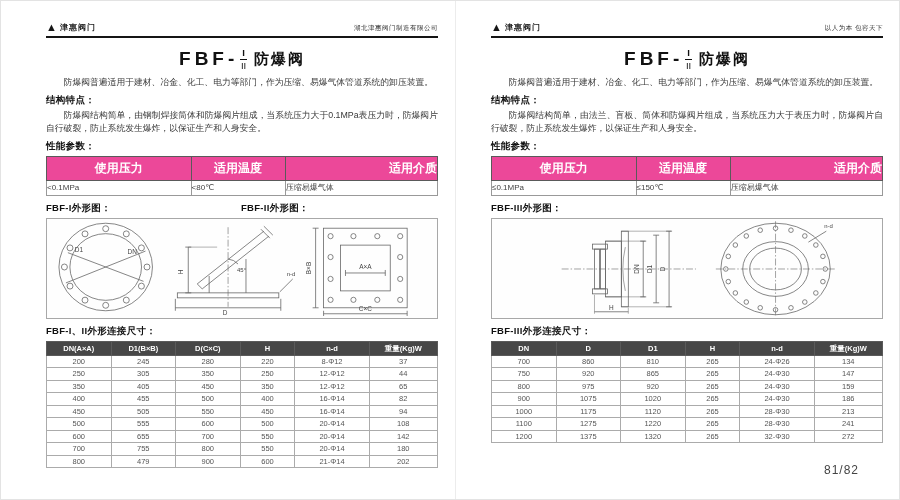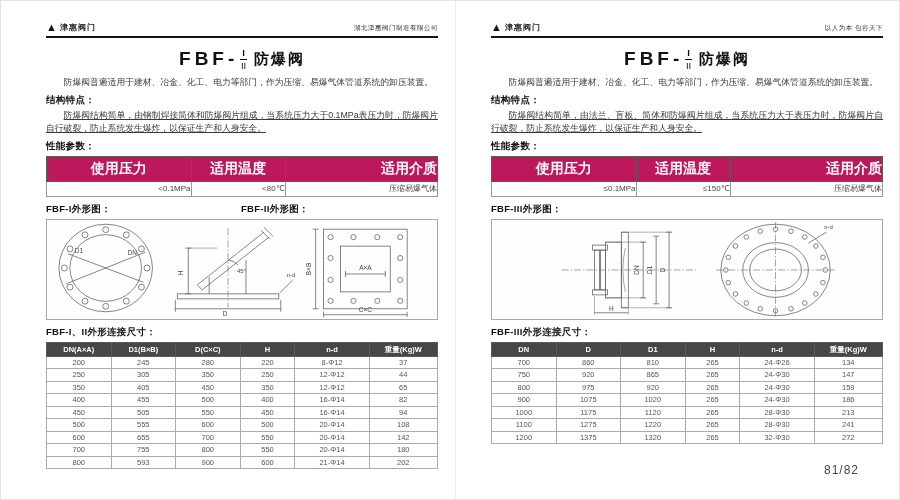--- a/index.html
+++ b/index.html
@@ -19,26 +19,26 @@
 
   .title{display:flex;justify-content:center;align-items:center;margin:10px 0 0;}
   .title-prefix{font-size:19px;font-weight:bold;letter-spacing:4px;color:#111;}
   .frac{display:inline-flex;flex-direction:column;align-items:center;line-height:1;margin:0 2px;}
   .frac-top{font-size:9.5px;font-weight:bold;color:#111;border-bottom:1px solid #111;padding:0 2px 1px;}
   .frac-bottom{font-size:9.5px;font-weight:normal;color:#111;padding-top:1px;}
   .title-suffix{font-size:15px;font-weight:bold;letter-spacing:2px;color:#111;margin-left:5px;}
 
   .intro{font-size:8.8px;color:#3a3a3a;text-indent:2em;margin:7px 0 0;line-height:1.3;}
   .section-heading{font-size:9.5px;font-weight:bold;color:#111;margin:6px 0 0;letter-spacing:.3px;}
-  .body-text{font-size:8.8px;color:#3a3a3a;text-indent:2em;margin:2px 0 0;line-height:1.42;text-align:justify;text-decoration:underline;}
+  .body-text{font-size:8.8px;color:#3a3a3a;text-indent:2em;margin:2px 0 0;line-height:1.42;text-align:justify;}
 
   table{border-collapse:collapse;width:100%;table-layout:fixed;}
   .perf-table{margin-top:3px;border:1px solid #777;}
-  .perf-table th{background:#be185d;color:#fff;font-size:14px;font-weight:bold;padding:3px 0;border:1px solid #5a5a5a;}
-  .perf-table td{font-size:8px;color:#444;text-align:right;padding:3px 0;border:1px solid #999;line-height:1;}
+  .perf-table th{background:#ec4899;color:#fff;font-size:12px;font-weight:bold;padding:3px 0;border:1px solid #5a5a5a;}
+  .perf-table td{font-size:8px;color:#444;text-align:left;padding:3px 0;border:1px solid #999;line-height:1;}
   .perf-table th:nth-child(1){width:37%;}
   .perf-table th:nth-child(2){width:24%;}
   .perf-table th:nth-child(3){width:39%;text-align:right;}
 
   .drawing-heads{display:flex;margin:6px 0 0;}
   .drawing-heads .section-heading{margin:0;}
   .drawing-heads .second{margin-left:130px;}
   .drawing-box{margin-top:3px;border:1px solid #a8a8a8;height:99px;background:#fefefe;overflow:hidden;}
   .drawing-box svg{display:block;margin:0 auto;}
 
@@ -260,21 +260,21 @@
           <tr>
             <td>700</td>
             <td>755</td>
             <td>800</td>
             <td>550</td>
             <td>20-Φ14</td>
             <td>180</td>
           </tr>
           <tr>
             <td>800</td>
-            <td>593</td>
+            <td>479</td>
             <td>900</td>
             <td>600</td>
             <td>21-Φ14</td>
             <td>202</td>
           </tr>
         </tbody>
       </table>
   </div>
 
   <div class="page page-right">

